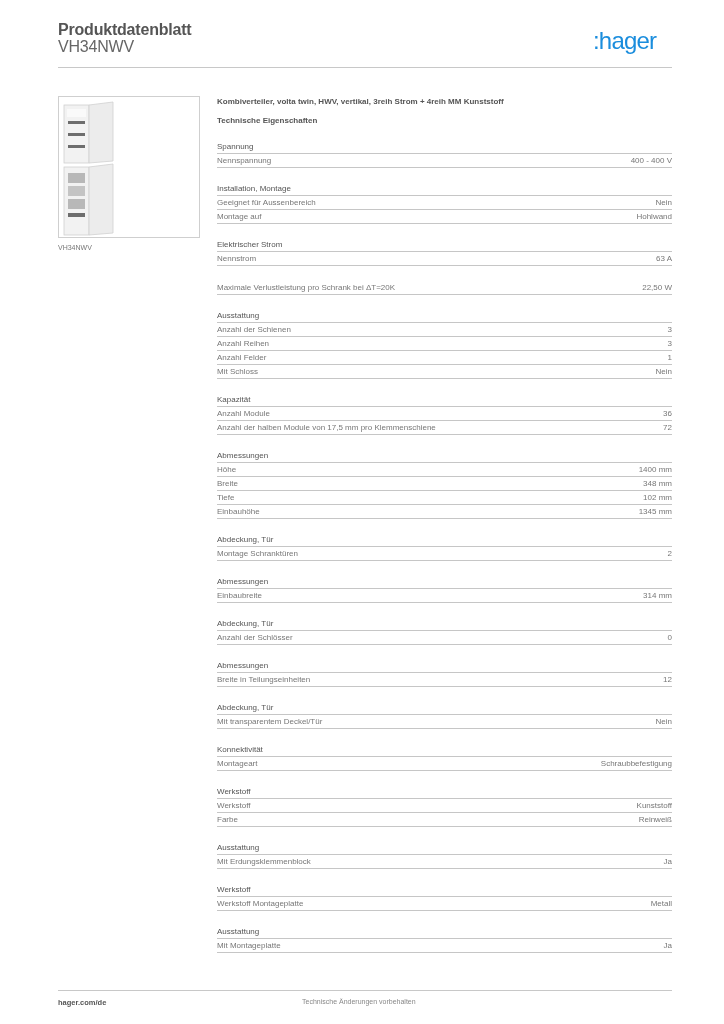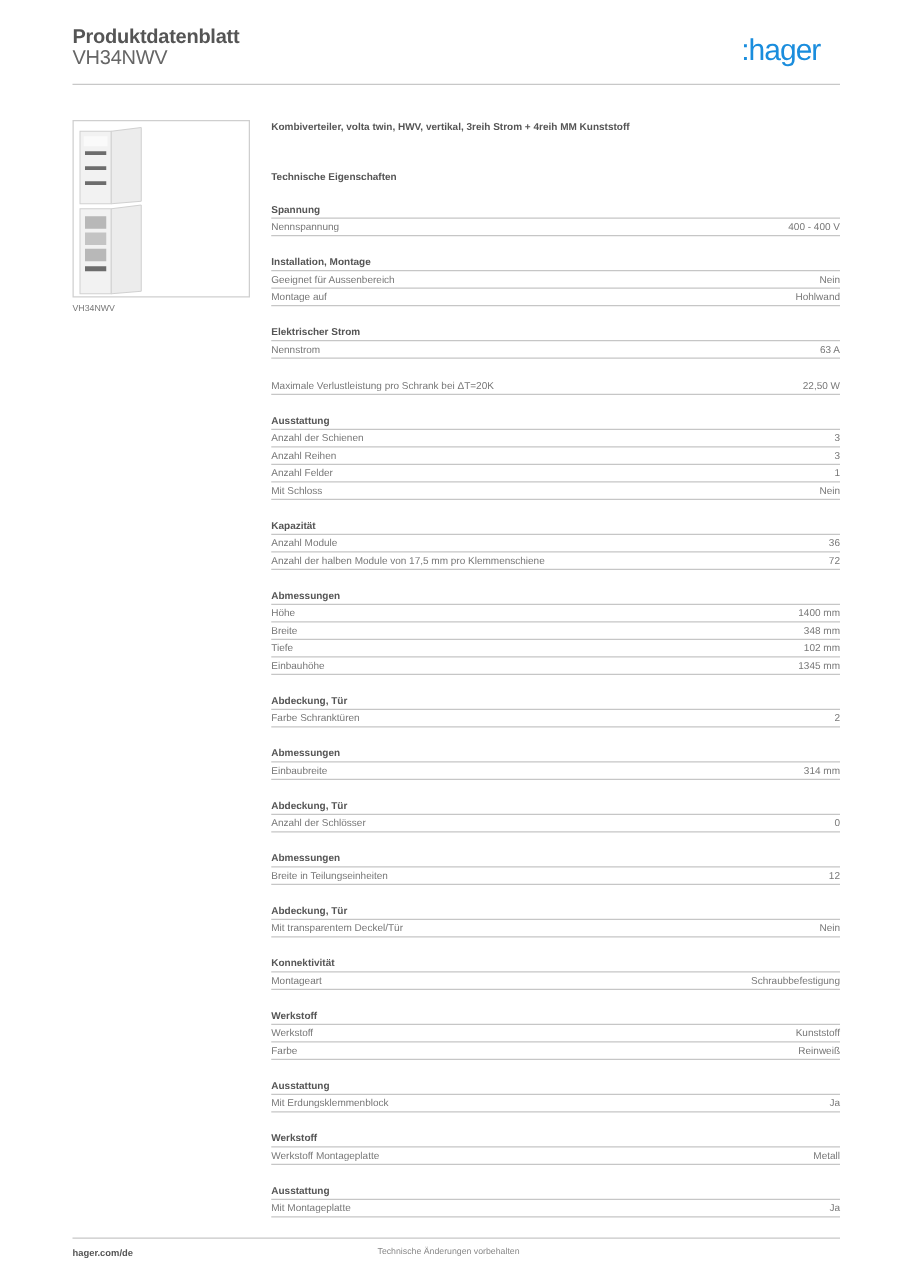--- a/index.html
+++ b/index.html
@@ -29,25 +29,25 @@
   .img-caption {
     position: absolute; left: 58px; top: 244px; font-size: 7px; color: #777;
   }
   .content {
     position: absolute; left: 217px; top: 96px; width: 455px;
   }
   .product-desc {
     font-size: 8px; font-weight: bold; color: #555; height: 11px; line-height: 11px;
   }
   .section-title {
-    font-size: 8px; font-weight: bold; color: #555; margin-top: 29px; height: 11px; line-height: 11px;
+    font-size: 8px; font-weight: bold; color: #555; margin-top: 8px; height: 11px; line-height: 11px;
   }
   .group { margin-top: 15px; }
   .group-head {
-    font-size: 8px; font-weight: bold; color: #555; height: 11px; line-height: 11px;
+    font-size: 8px; font-weight: normal; color: #555; height: 11px; line-height: 11px;
     border-bottom: 1px solid #c6c6c6; padding-bottom: 1px;
   }
   .row {
     display: flex; justify-content: space-between; align-items: center;
     font-size: 8px; color: #777; height: 13px; line-height: 13px;
     border-bottom: 1px solid #c6c6c6;
   }
   .row .val { text-align: right; color: #777; }
   .footer-rule {
     position: absolute; left: 58px; top: 990px; width: 614px; height: 1px; background: #c8c8c8;
@@ -174,21 +174,21 @@
           <span class="val">102 mm</span>
         </div>
         <div class="row">
           <span>Einbauhöhe</span>
           <span class="val">1345 mm</span>
         </div>
       </div>
       <div class="group">
         <div class="group-head">Abdeckung, Tür</div>
         <div class="row">
-          <span>Farbe Schranktüren</span>
+          <span>Montage Schranktüren</span>
           <span class="val">2</span>
         </div>
       </div>
       <div class="group">
         <div class="group-head">Abmessungen</div>
         <div class="row">
           <span>Einbaubreite</span>
           <span class="val">314 mm</span>
         </div>
       </div>

